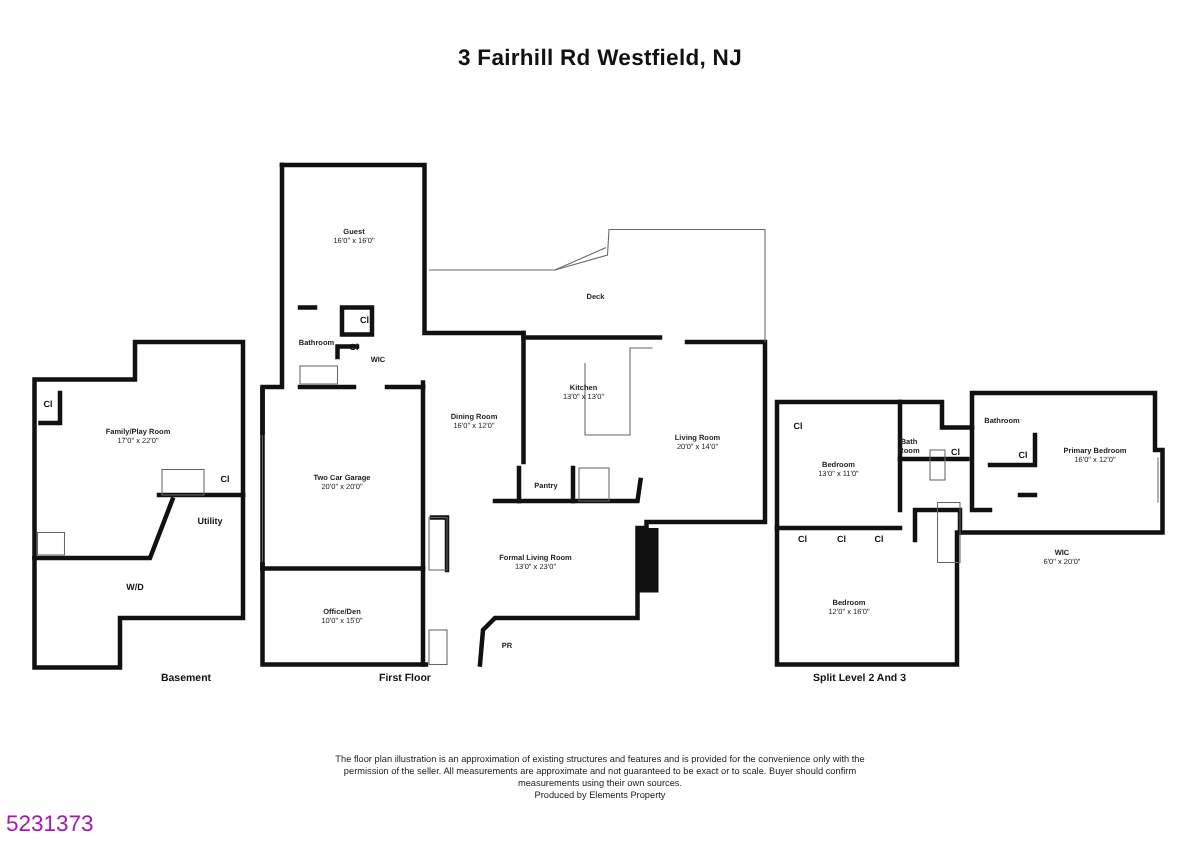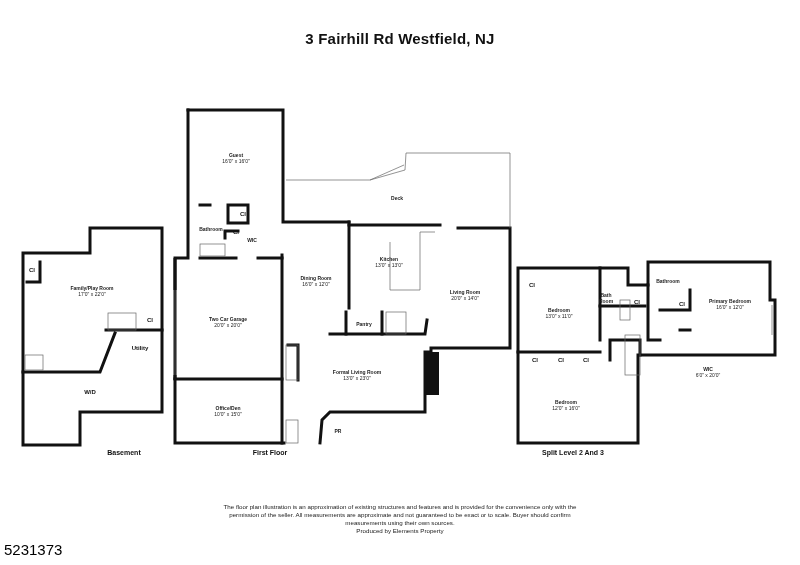--- a/index.html
+++ b/index.html
@@ -4,21 +4,21 @@
 <style>
   html,body{margin:0;padding:0;background:#fff;}
   body{width:800px;height:565px;position:relative;overflow:hidden;font-family:"Liberation Sans",sans-serif;color:#111;}
   .title{position:absolute;left:0;top:30px;width:800px;text-align:center;font-size:15px;font-weight:bold;letter-spacing:0.2px;}
   svg.plan{position:absolute;left:0;top:0;}
   .room{position:absolute;text-align:center;font-size:5px;line-height:6px;color:#222;white-space:nowrap;transform:translateX(-50%);}
   .room .nm{font-weight:bold;}
   .small{position:absolute;font-size:6px;font-weight:bold;transform:translate(-50%,-50%);}
   .floor{position:absolute;font-size:7px;font-weight:bold;transform:translateX(-50%);white-space:nowrap;}
   .disclaimer{position:absolute;left:200px;top:503px;width:400px;text-align:center;font-size:6.2px;line-height:8px;color:#222;}
-  .mls{position:absolute;left:4px;top:541px;font-size:15px;color:#000000;}
+  .mls{position:absolute;left:4px;top:541px;font-size:15px;color:#a21caf;}
 </style>
 </head>
 <body>
 
 <div class="title">3 Fairhill Rd Westfield, NJ</div>
 
 <svg class="plan" width="800" height="565" viewBox="0 0 800 565">
   <g fill="none" stroke="#111" stroke-width="3" stroke-linecap="square">
 
     <g>

